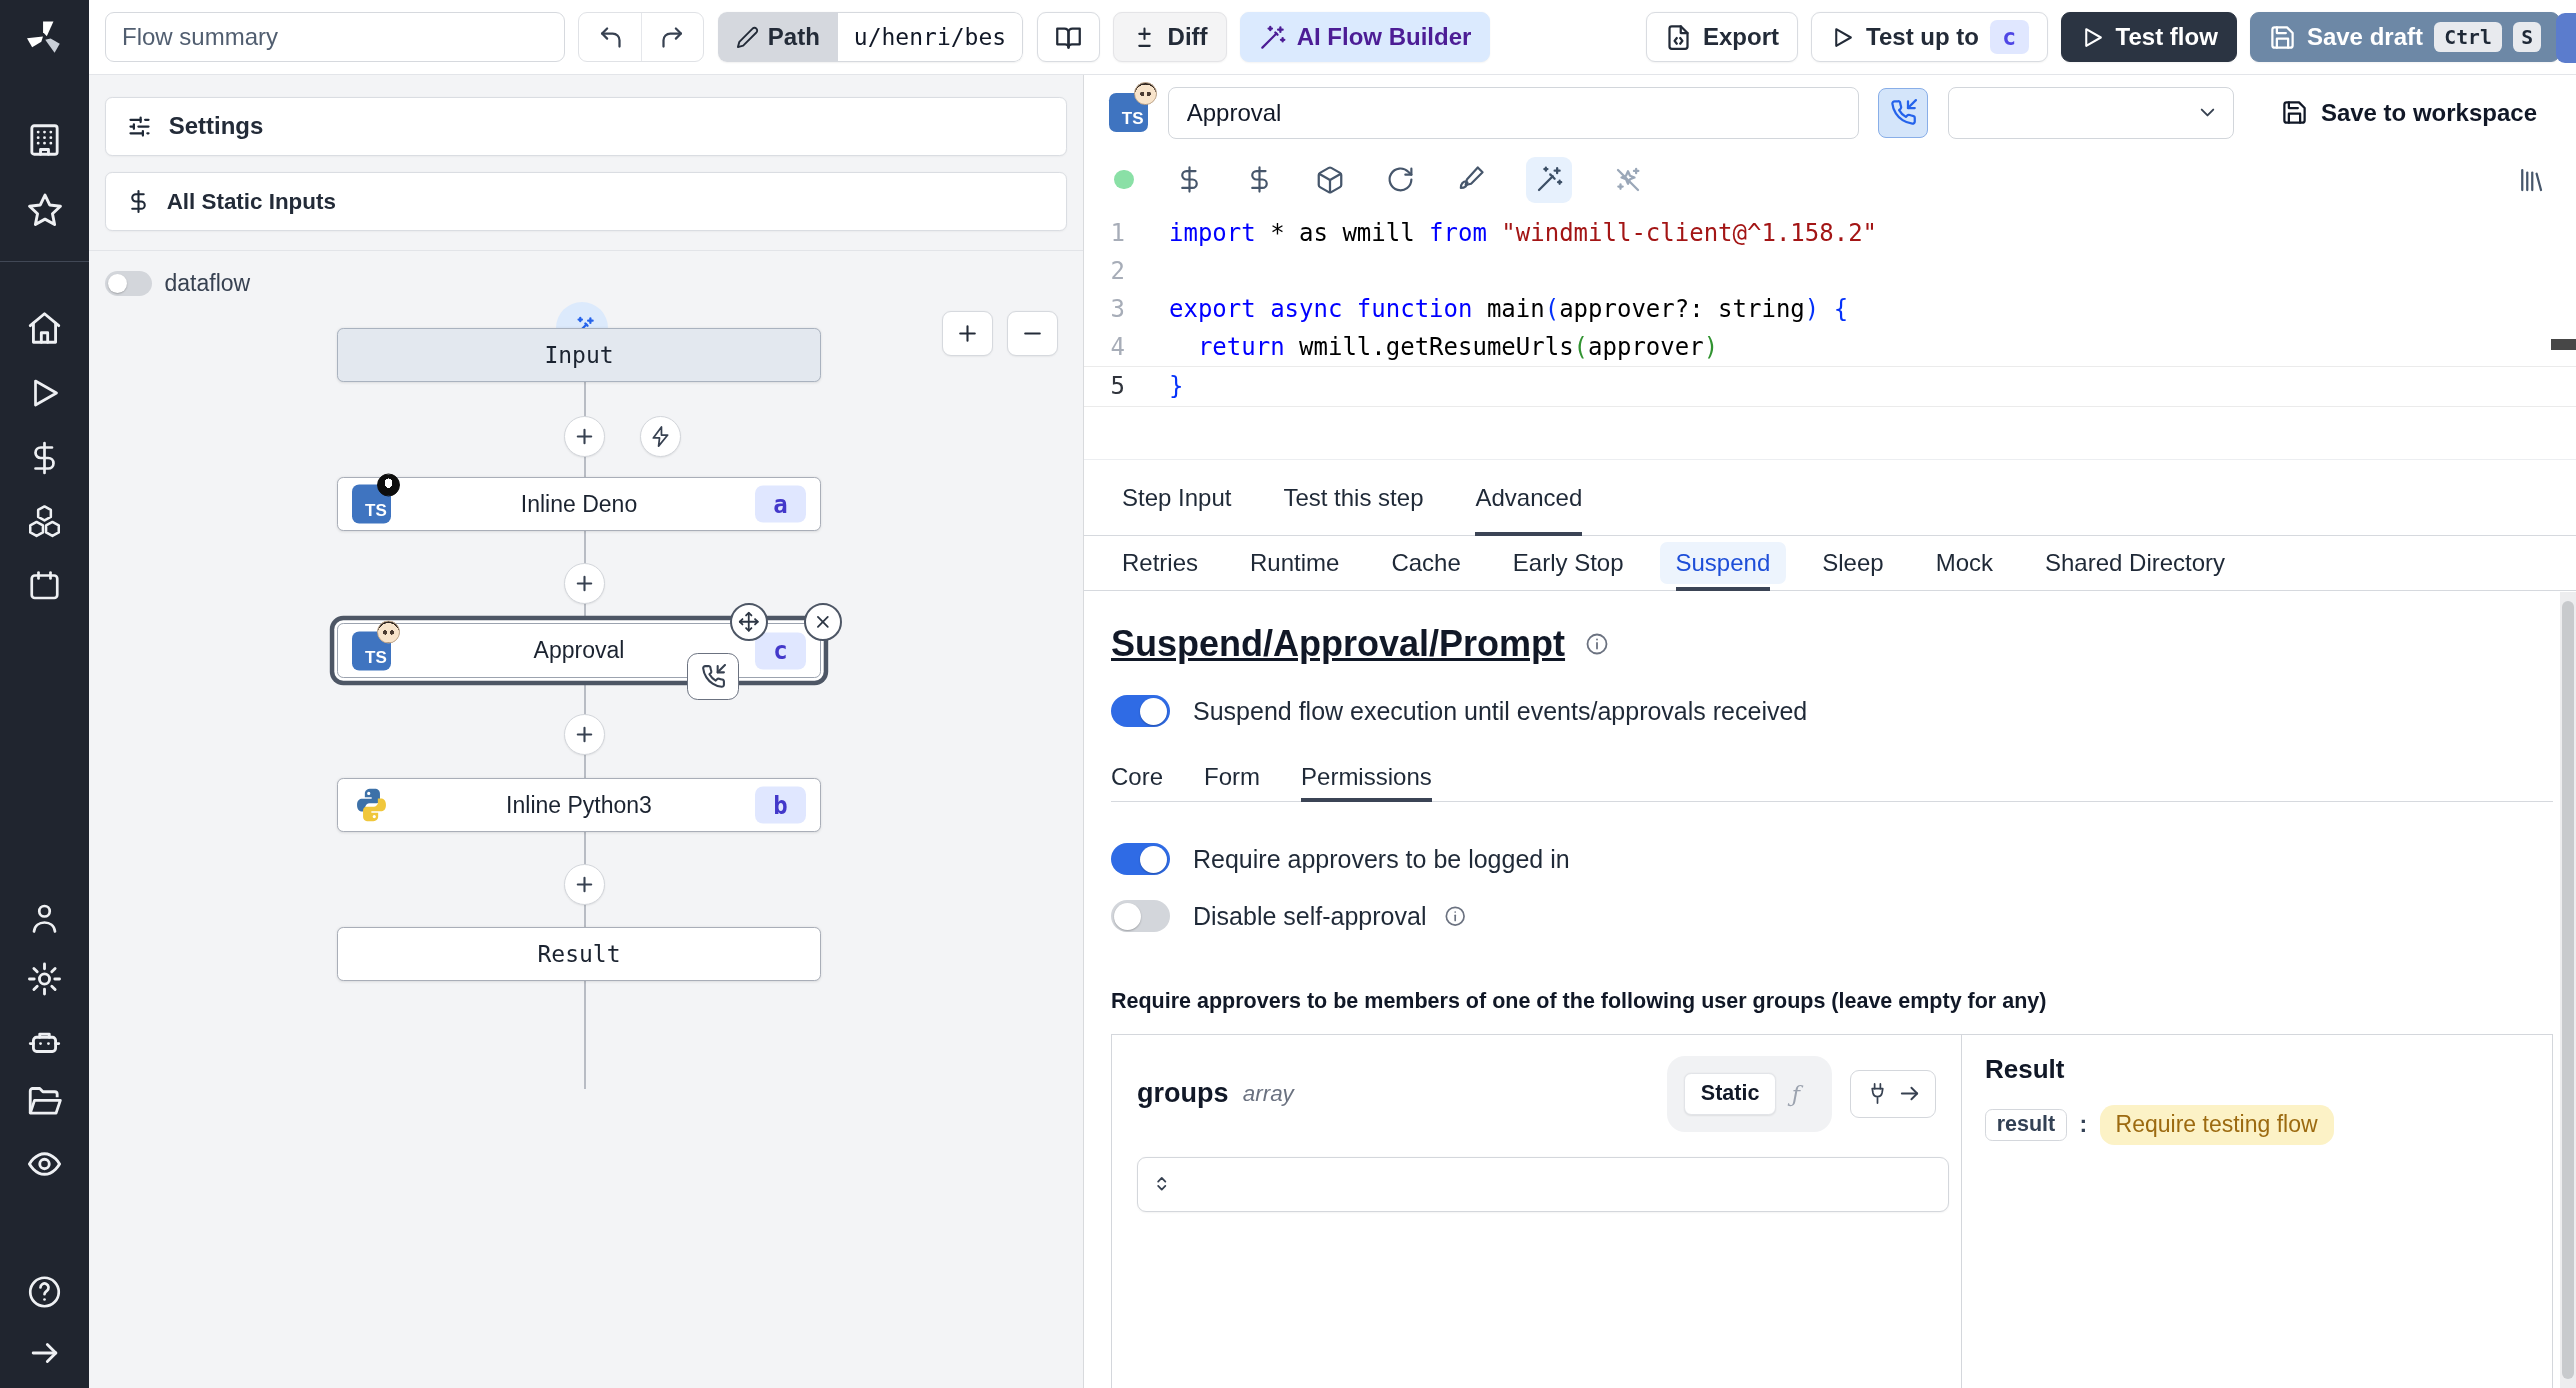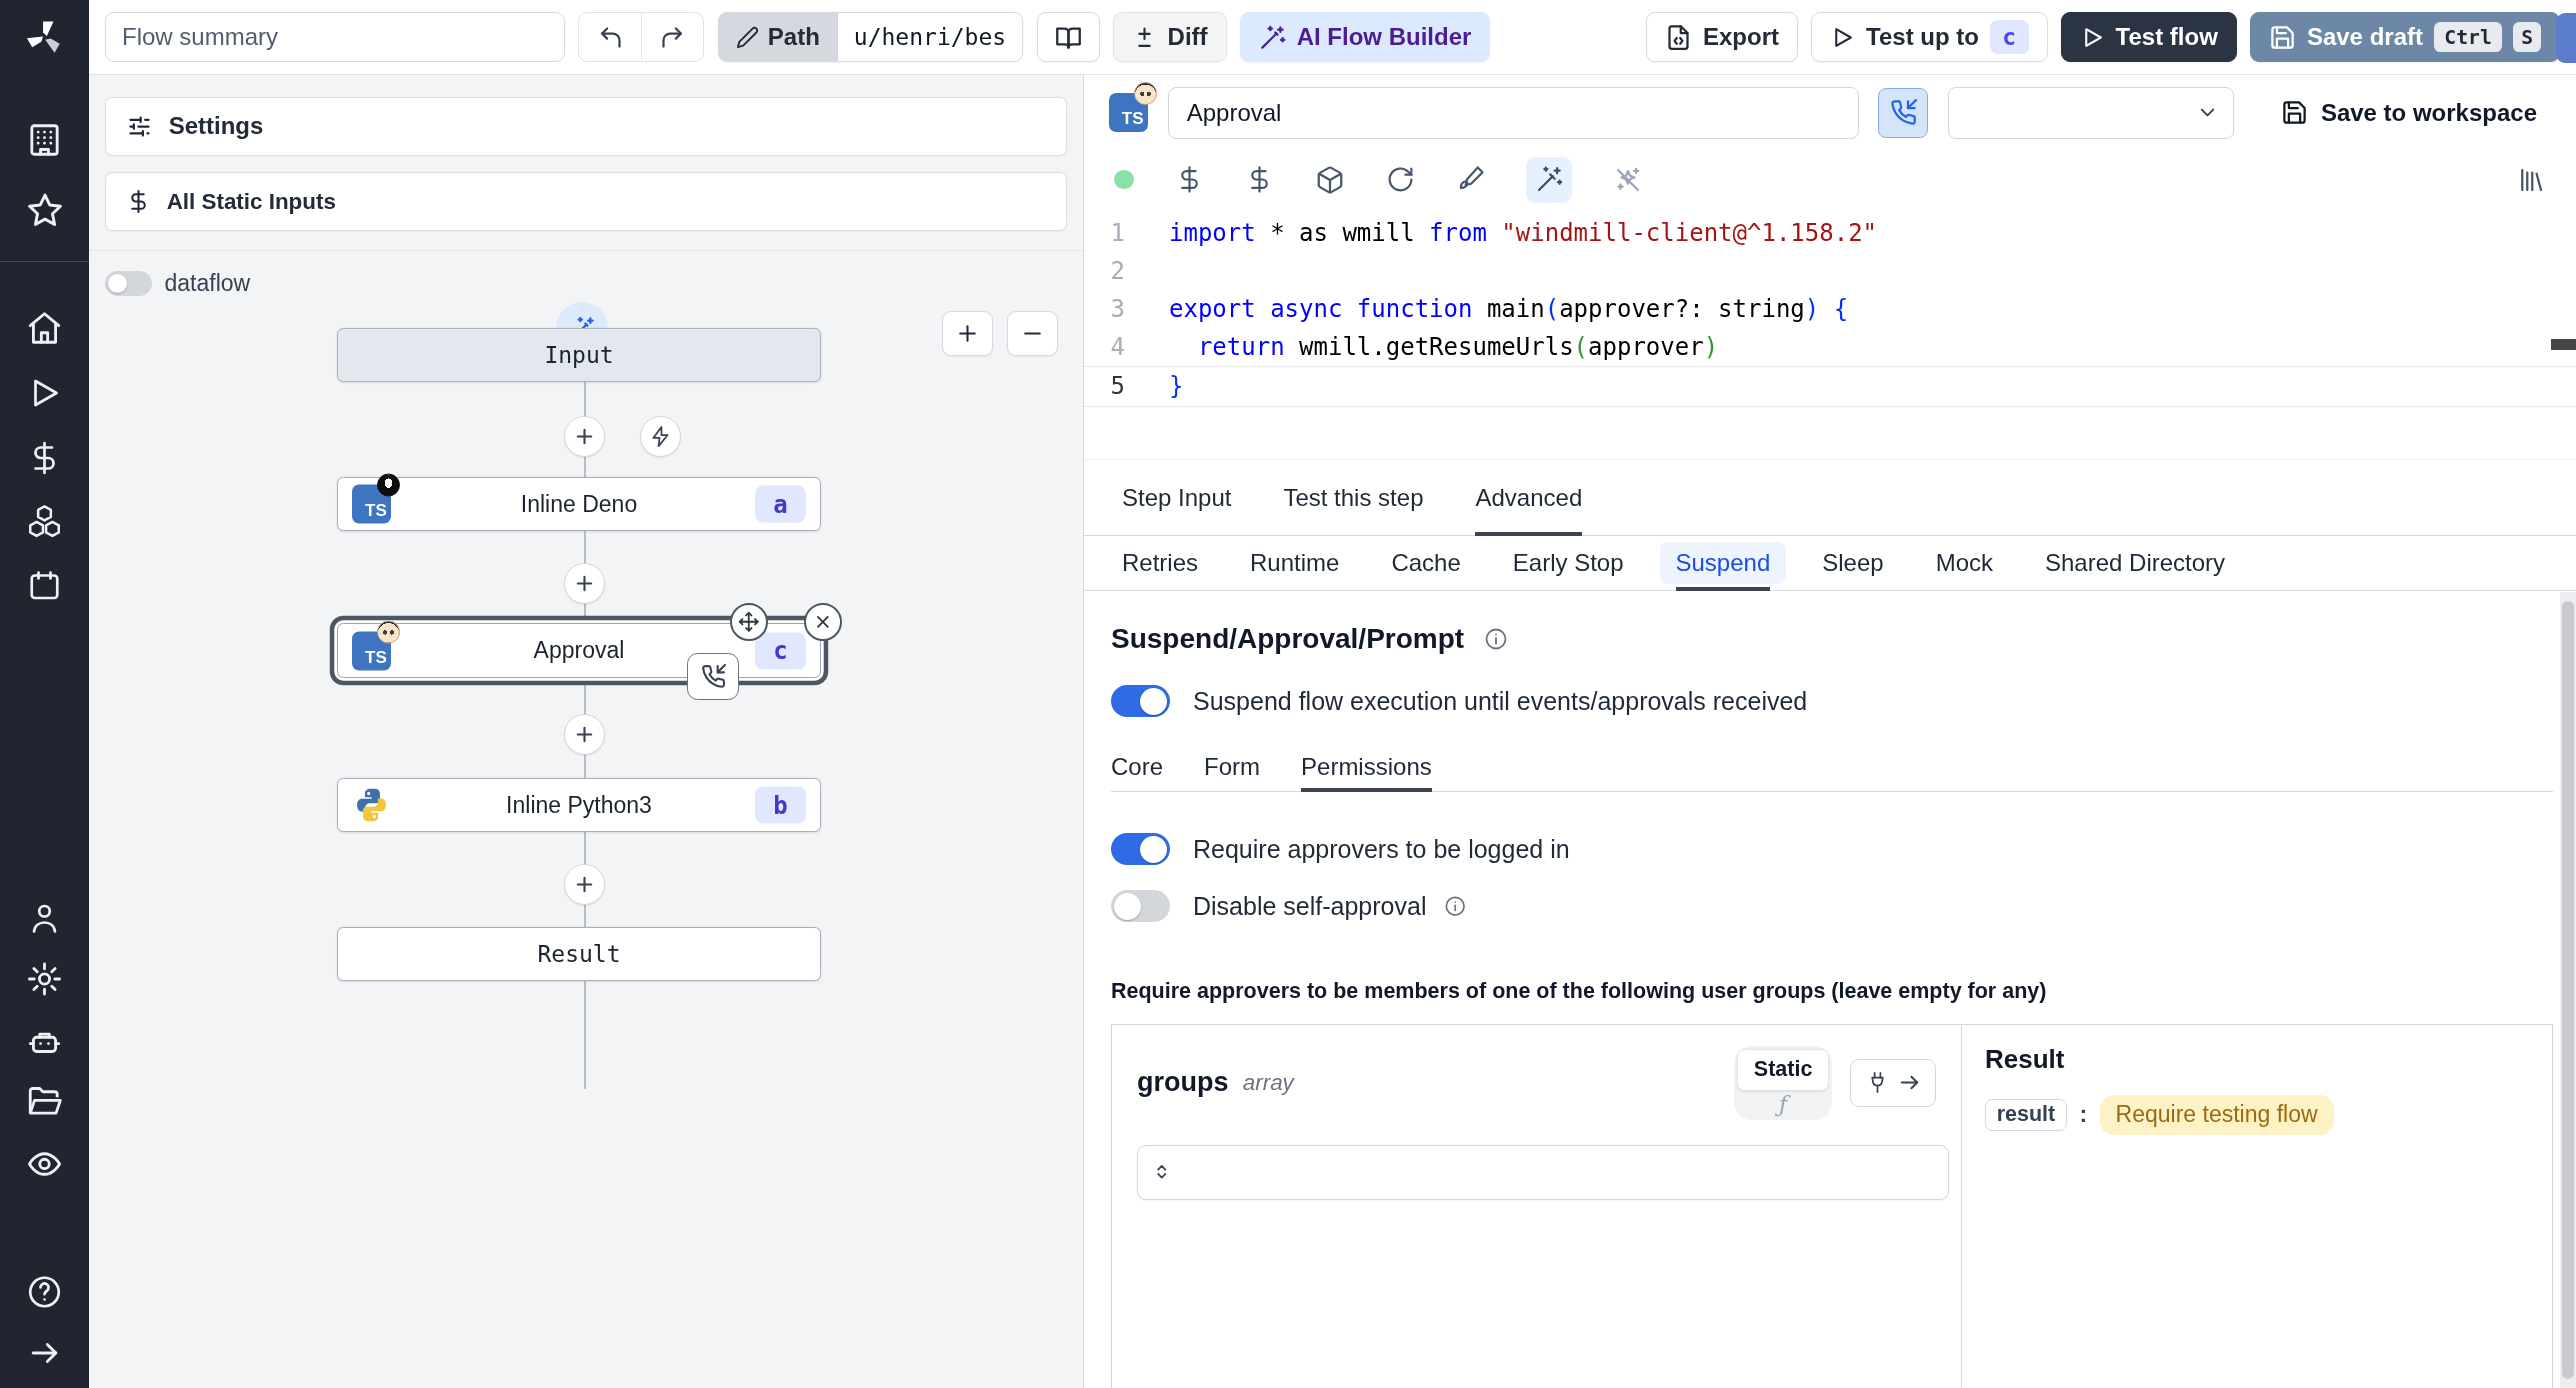--- a/index.html
+++ b/index.html
@@ -100,33 +100,33 @@
   .tabbar.t1 { height:77px; border-top:0.9px solid #eceef1; }
   .tabbar.t2 { height:55px; }
   .tab { display:flex; align-items:center; font-size:24px; color:#1f2937; position:relative; cursor:pointer; white-space:nowrap; }
   .tab.active::after { content:""; position:absolute; left:0; right:0; bottom:-0.9px; height:3.6px; background:#3b4455; }
   .tab.pill { color:#1d4ed8;justify-content:center; }
   .tab.pill .pillbg { background:#edf4fd; border-radius:7.2px; padding:7.2px 16px; margin:0 -16px; }
 
   
   .content { flex:1; display:flex; flex-direction:column; padding:32px 23px 0 27px; min-height:0; position:relative; }
   .h-row { display:flex; align-items:center; gap:19.7px; }
-  .h-title { font-size:28px; font-weight:700; color:#111827; }
+  .h-title { font-size:36px; font-weight:700; color:#111827;text-decoration:underline; }
   .ghost-ic { color:#6b7280; }
   .helpers-btn { margin-left:16px; display:flex; align-items:center; gap:12.5px; border:0.9px solid #d4d7dc; border-radius:9px; height:55px; padding:0 19.7px; font-size:22.4px; font-weight:700; color:#111827; background:#fff; box-shadow:0 0.9px 1.8px rgba(0,0,0,.05); cursor:pointer; }
   .tglrow { display:flex; align-items:center; gap:23px; margin-top:30px; font-size:25px; color:#1f2937; }
   .subtabs { display:flex; gap:41px; margin-top:25px; border-bottom:0.9px solid #d6d9de; height:50px; }
   .instr { margin-top:57px; font-size:21.5px; font-weight:700; color:#111827; }
   .groups-wrap { margin-top:19.7px; flex:1; min-height:0; display:flex; border:0.9px solid #d4d7dc; border-bottom:none; }
   .gleft { width:850px; flex:none; border-right:0.9px solid #d4d7dc; padding:21.5px 25px; }
   .gl-head { display:flex; align-items:center; }
   .gname { font-size:27px; font-weight:700; color:#111827; }
   .gtype { font-size:22.4px; font-style:italic; color:#6b7280; margin-left:14.3px; }
   .gl-ctrl { margin-left:auto; display:flex; align-items:center; gap:18px; }
-  .seg { background:#f1f2f4; border-radius:18px; padding:3px; display:flex; align-items:center;flex-direction:column; }
+  .seg { background:#f1f2f4; border-radius:18px; padding:17px; display:flex; align-items:center; }
   .seg .on { background:#fff; border:0.9px solid #e2e4e8; border-radius:7.2px; padding:7.2px 16px; font-size:21.5px; font-weight:700; color:#111827; box-shadow:0 0.9px 1.8px rgba(0,0,0,.08); cursor:pointer; }
   .seg .fbtn { width:39px; text-align:center; font-family:"DejaVu Serif",serif; font-style:italic; font-size:22.4px; color:#9ca3af; cursor:pointer; }
   .plug-btn { display:flex; align-items:center; gap:9px; border:0.9px solid #d4d7dc; border-radius:9px; height:48px; padding:0 14.3px; background:#fff; color:#374151; cursor:pointer; }
   .ginput { margin-top:25px; width:812px; height:55px; border:0.9px solid #d4d7dc; border-radius:9px; box-shadow:0 0.9px 1.8px rgba(0,0,0,.05); display:flex; align-items:center; padding:0 12.5px; color:#374151; background:#fff; }
   .gright { flex:1; padding:19.7px 23px; }
   .r-title { font-size:26px; font-weight:700; color:#111827; }
   .r-row { margin-top:19.7px; display:flex; align-items:center; gap:12.5px; }
   .r-chip { border:0.9px solid #d4d7dc; border-radius:7.2px; padding:2.7px 10.7px; font-size:21.5px; font-weight:700; color:#334155; }
   .r-colon { font-size:23px; font-weight:700; color:#334155; }
   .r-val { background:#fcf2c6; color:#9c6a10; font-size:23px; padding:6.3px 16px; border-radius:14.3px; }

